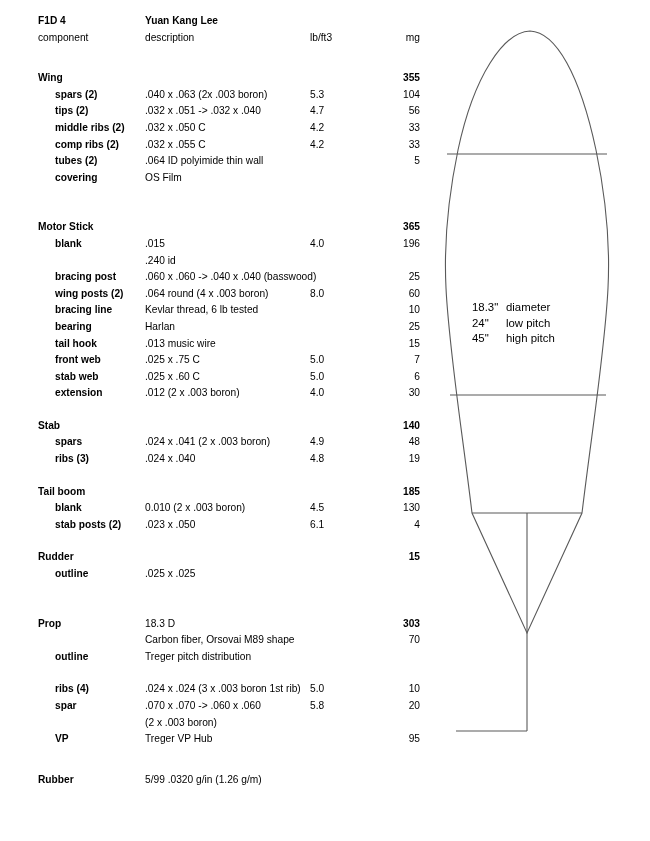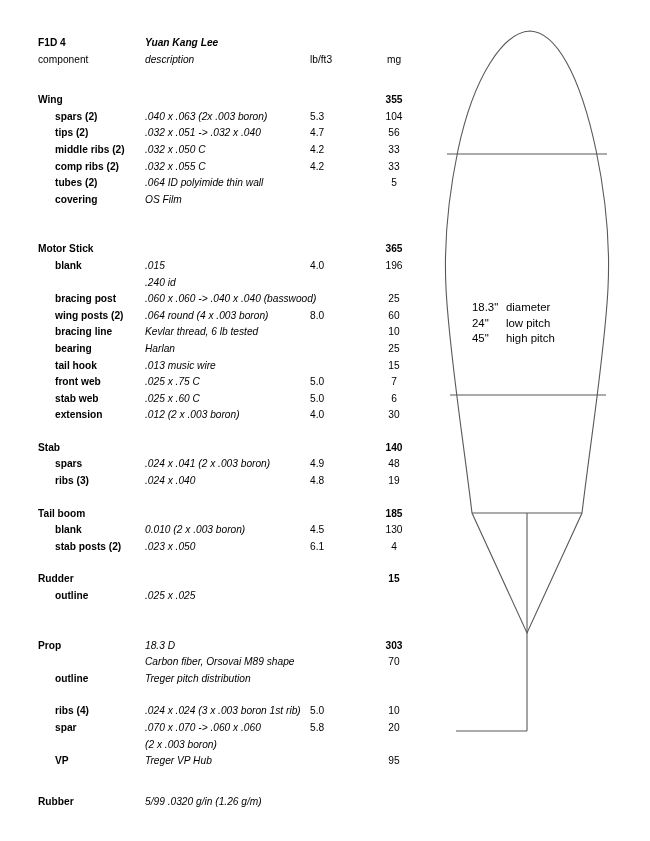--- a/index.html
+++ b/index.html
@@ -19,57 +19,56 @@
     position: absolute;
     left: 0; top: 0;
     width: 650px;
     height: 841px;
   }
 
   
   #spec-table {
     position: absolute;
     left: 38px;
-    top: 38px;
+    top: 16px;
     width: 390px;
     font-size: 10.2px;
     line-height: 1;
   }
   .row {
     position: relative;
     height: 16.6px;
   }
   .c-comp {
     position: absolute;
     left: 0;
     top: 0;
     white-space: nowrap;
   }
   .c-comp.indent { left: 17px; font-weight: bold; }
   .c-desc {
     position: absolute;
     left: 107px;
     top: 0;
     white-space: nowrap;
-    font-style: italic;
   }
   .c-den {
     position: absolute;
     left: 272px;
     width: 44px;
     top: 0;
     text-align: left;
     white-space: nowrap;
   }
   .c-mg {
     position: absolute;
     left: 330px;
     width: 52px;
     top: 0;
-    text-align: center;
+    text-align: right;
     white-space: nowrap;
   }
   .bold { font-weight: bold; }
   .gap-md { height: 16px; }
   .gap-lg { height: 24px; }
   .gap-xl { height: 33px; }
 
   
   #blade-diagram {
     position: absolute;

